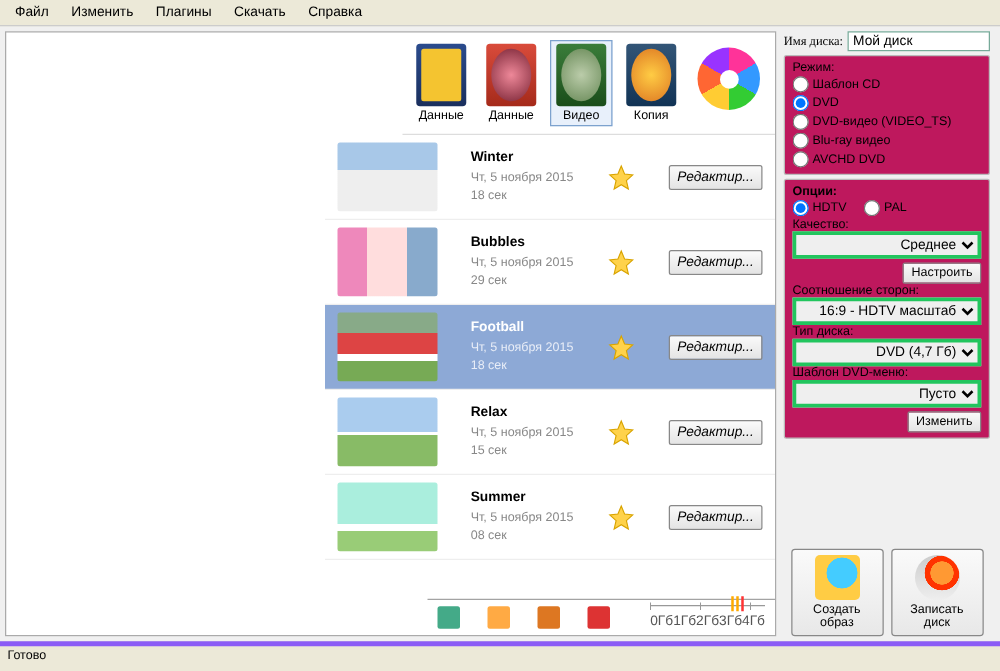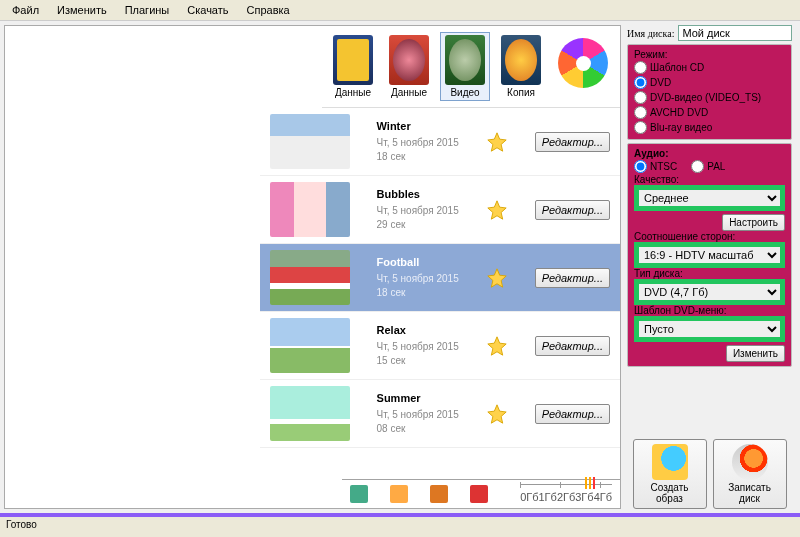--- a/index.html
+++ b/index.html
@@ -43,21 +43,21 @@
 .scale::before { content: ''; position: absolute; top: -3px; left: 0; width: 100%; height: 6px; background: repeating-linear-gradient(90deg,#999 0 1px,transparent 1px 40px); }
 .scale-marks { position: absolute; right: 18%; top: -8px; display: flex; gap: 2px; }
 .scale-marks span { width: 2px; height: 12px; }
 .right-panel { width: 175px; padding: 4px 8px 4px 2px; display: flex; flex-direction: column; gap: 3px; }
 .field-row { display: flex; align-items: center; gap: 4px; }
 .field-row label { white-space: nowrap; font-family: Liberation Serif, serif; }
 .field-row input[type=text] { flex: 1; border: 1px solid #7a9; padding: 1px 3px; min-width: 0; }
 .group { border: 1px solid #bbb; padding: 4px 6px; border-radius: 2px; background: #be185d; }
 .radio-row, .opt-row { display: flex; align-items: center; gap: 3px; padding: 1px 0; }
 .lbl { font-size: 10px; }
-select { width: 100%; border: 5px solid #22c55e; padding: 1px; font-size: 11px; }
+select { width: 100%; border: 3px solid #22c55e; padding: 1px; font-size: 11px; text-align: right; }
 .sm-btn { padding: 2px 6px; background: linear-gradient(#fafafa,#e4e4e4); border: 1px solid #888; border-radius: 2px; cursor: pointer; font-size: 10px; margin-left: 44px; }
 .right-align { text-align: right; }
 .big-btns { margin-top: auto; display: flex; gap: 6px; justify-content: center; padding-top: 6px; }
 .big-btn { width: 74px; text-align: center; padding: 4px; border: 1px solid #888; border-radius: 3px; background: linear-gradient(#fafafa,#e8e8e8); cursor: pointer; }
 .big-btn-icon { width: 36px; height: 36px; margin: 0 auto 2px; border-radius: 4px; }
 .bbi-image { background: radial-gradient(circle at 60% 40%, #4cf 0 40%, transparent 41%), #fc4; }
 .bbi-burn { background: radial-gradient(circle at 60% 40%, #f93 0 30%, #f30 31% 45%, transparent 46%), linear-gradient(#ccc,#eee); border-radius: 50%; }
 .status { background: #ece9d8; border-top: 4px solid #8b5cf6; padding: 2px 6px; font-size: 10px; height: 28px; }
 .inline-radios { display: flex; gap: 14px; }
 </style>
@@ -195,35 +195,35 @@
           <label class="radio-row">
             <input type="radio" name="mode" checked="" style="">
             <span class="lbl">DVD</span>
           </label>
           <label class="radio-row">
             <input type="radio" name="mode" style="">
             <span class="lbl">DVD-видео (VIDEO_TS)</span>
           </label>
           <label class="radio-row">
             <input type="radio" name="mode" style="">
+            <span class="lbl">Blu-ray видео</span>
+          </label>
+          <label class="radio-row">
+            <input type="radio" name="mode" style="">
             <span class="lbl">AVCHD DVD</span>
           </label>
-          <label class="radio-row">
-            <input type="radio" name="mode" style="">
-            <span class="lbl">Blu-ray видео</span>
-          </label>
         </div>
     </div>
 
     <div class="group">
-      <div class="lbl" style="font-weight:bold">Аудио:</div>
+      <div class="lbl" style="font-weight:bold">Опции:</div>
       <div class="inline-radios">
         <label class="opt-row">
             <input type="radio" name="tv" checked="" style="">
-            <span class="lbl">NTSC</span>
+            <span class="lbl">HDTV</span>
           </label>
         <label class="opt-row">
             <input type="radio" name="tv" style="">
             <span class="lbl">PAL</span>
           </label>
       </div>
       <div class="lbl">Качество:</div>
       <select><option>Среднее</option></select>
       <div class="right-align" style="margin-top:3px"><button class="sm-btn">Настроить</button></div>
       <div class="lbl">Соотношение сторон:</div>

